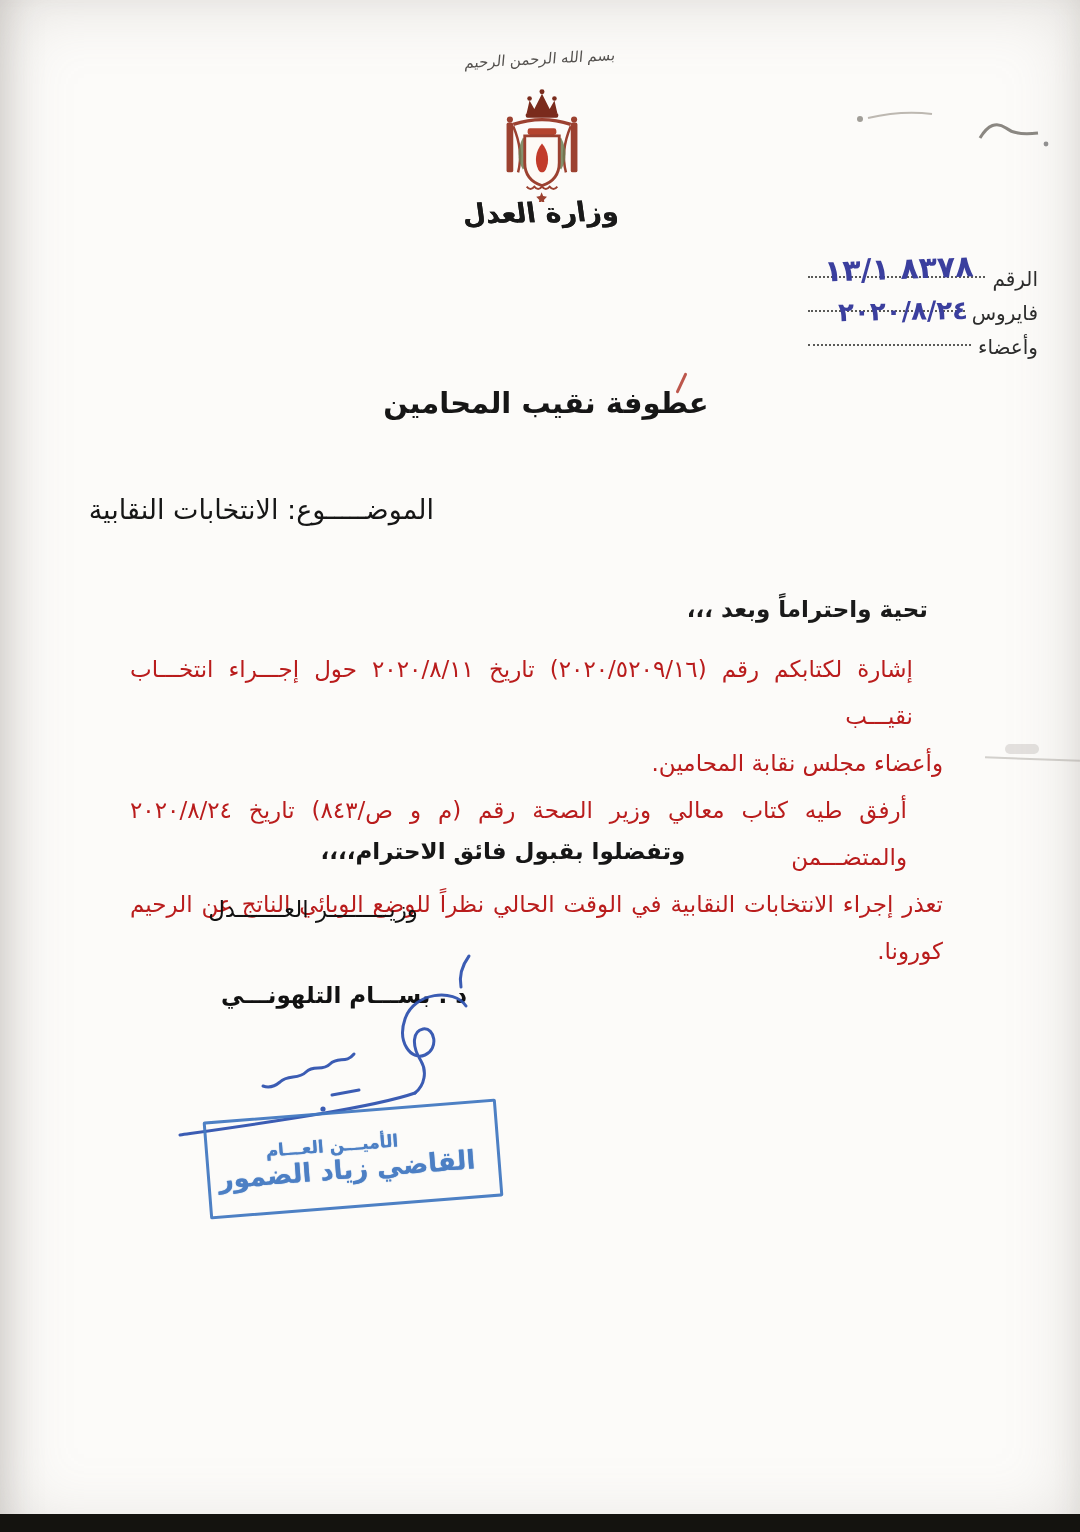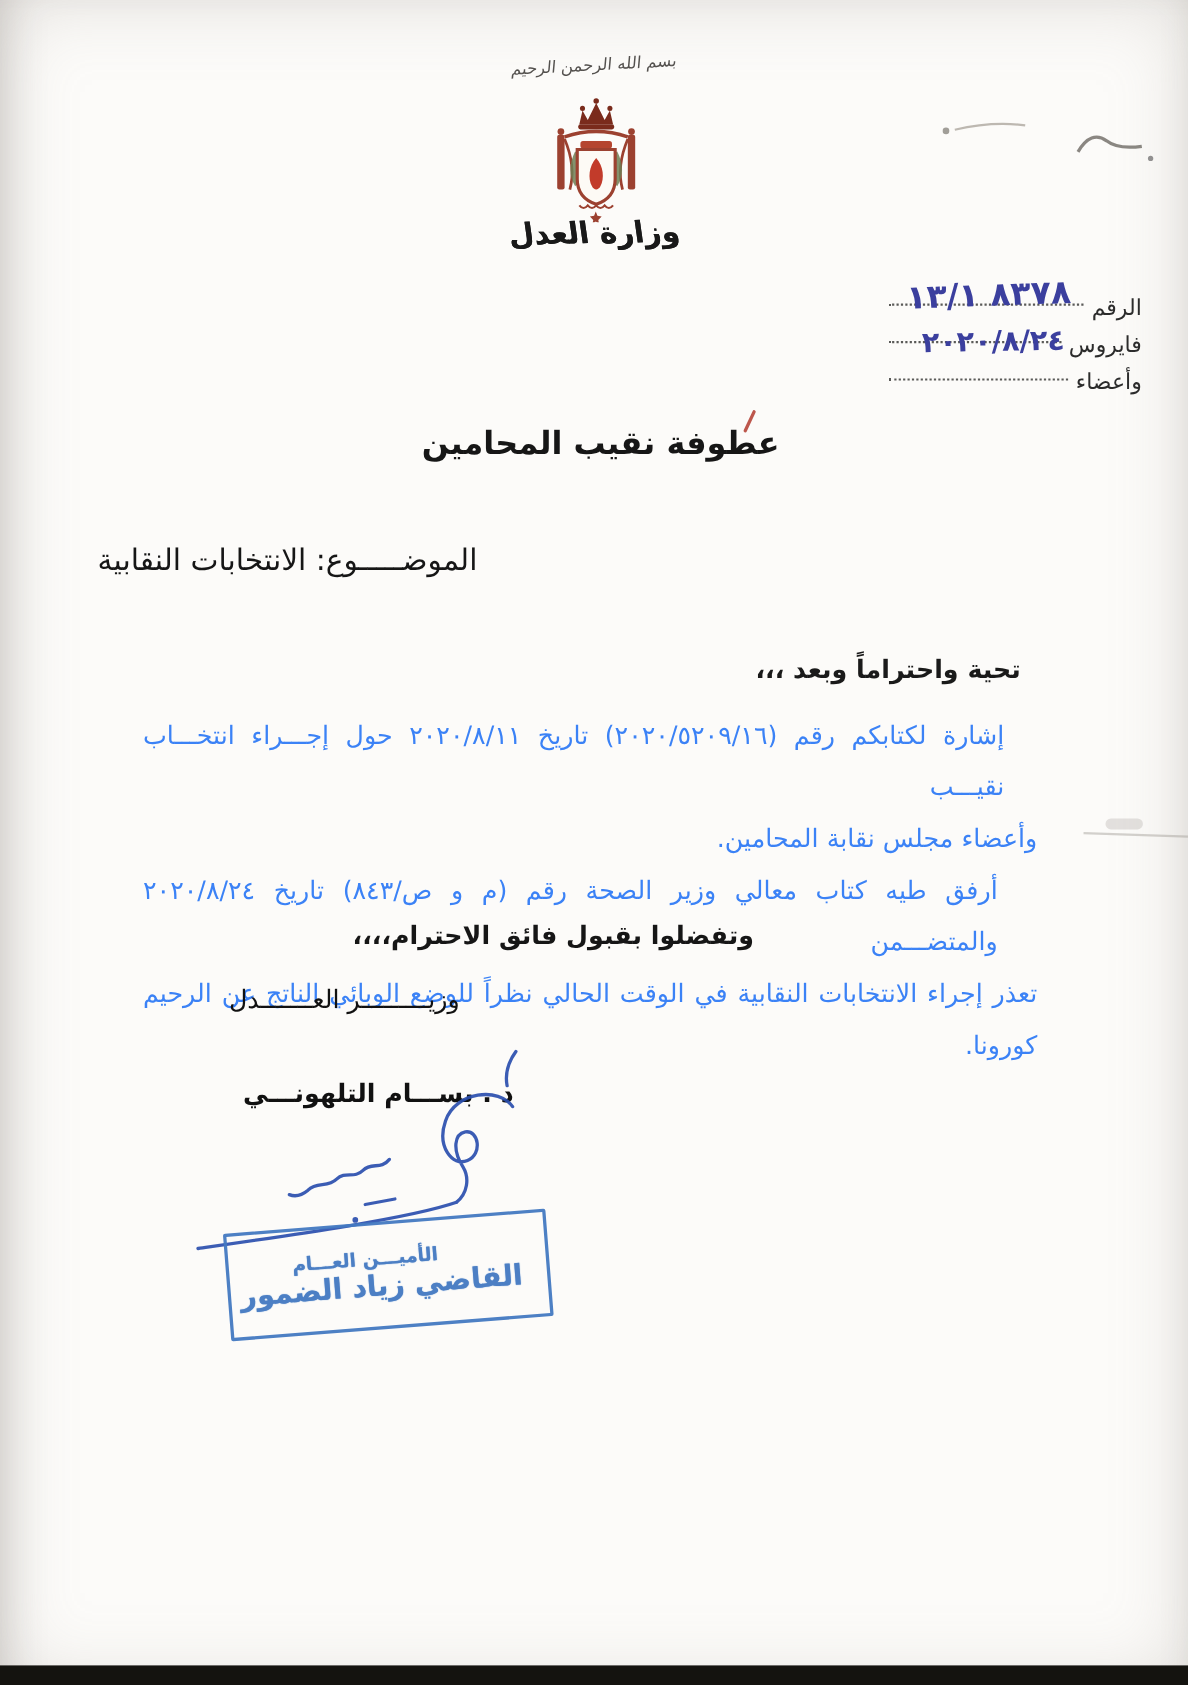--- a/index.html
+++ b/index.html
@@ -34,21 +34,21 @@
   .dots{flex:1;border-bottom:2px dotted #5a5a58;margin:0 7px 5px 12px;height:1px;}
   .ink{color:#3b3f9e;direction:ltr;unicode-bidi:isolate;font-weight:600;white-space:nowrap;}
   .ink-number{top:251px;right:106px;font-size:30px;letter-spacing:4px;transform:rotate(-2deg);}
   .ink-date{top:296px;right:112px;font-size:26px;letter-spacing:2px;transform:rotate(-1deg);}
   
   .title{top:386px;left:0;width:1092px;text-align:center;font-size:29px;font-weight:bold;color:#161616;}
   .red-tick{top:372px;left:680px;width:3px;height:22px;background:#b13a2e;border-radius:3px;transform:rotate(25deg);opacity:.85;}
   .subject{top:494px;right:646px;font-size:27px;font-weight:normal;color:#161616;white-space:nowrap;}
   
   .greeting{top:596px;right:152px;font-size:23px;font-weight:bold;color:#1a1a1a;}
-  .body-text{top:646px;right:137px;width:813px;font-size:23px;color:#3b82f6;line-height:47px;}
+  .body-text{top:646px;right:137px;width:813px;font-size:23px;color:#b91c1c;line-height:47px;}
   .line{white-space:nowrap;}
   .just{white-space:normal;text-align:justify;text-align-last:justify;}
   .ind1{padding-right:30px;}
   .ind2{padding-right:36px;}
   .closing{top:838px;left:0;width:1006px;text-align:center;font-size:23px;font-weight:bold;color:#161616;}
   
   .sig-title{top:896px;right:612px;width:310px;text-align:center;font-size:23px;font-weight:normal;color:#111;white-space:nowrap;}
   .sig-name{top:982px;right:596px;width:280px;text-align:center;font-size:23px;font-weight:bold;color:#111;white-space:nowrap;}
   .sig-svg{top:942px;left:172px;}
   

